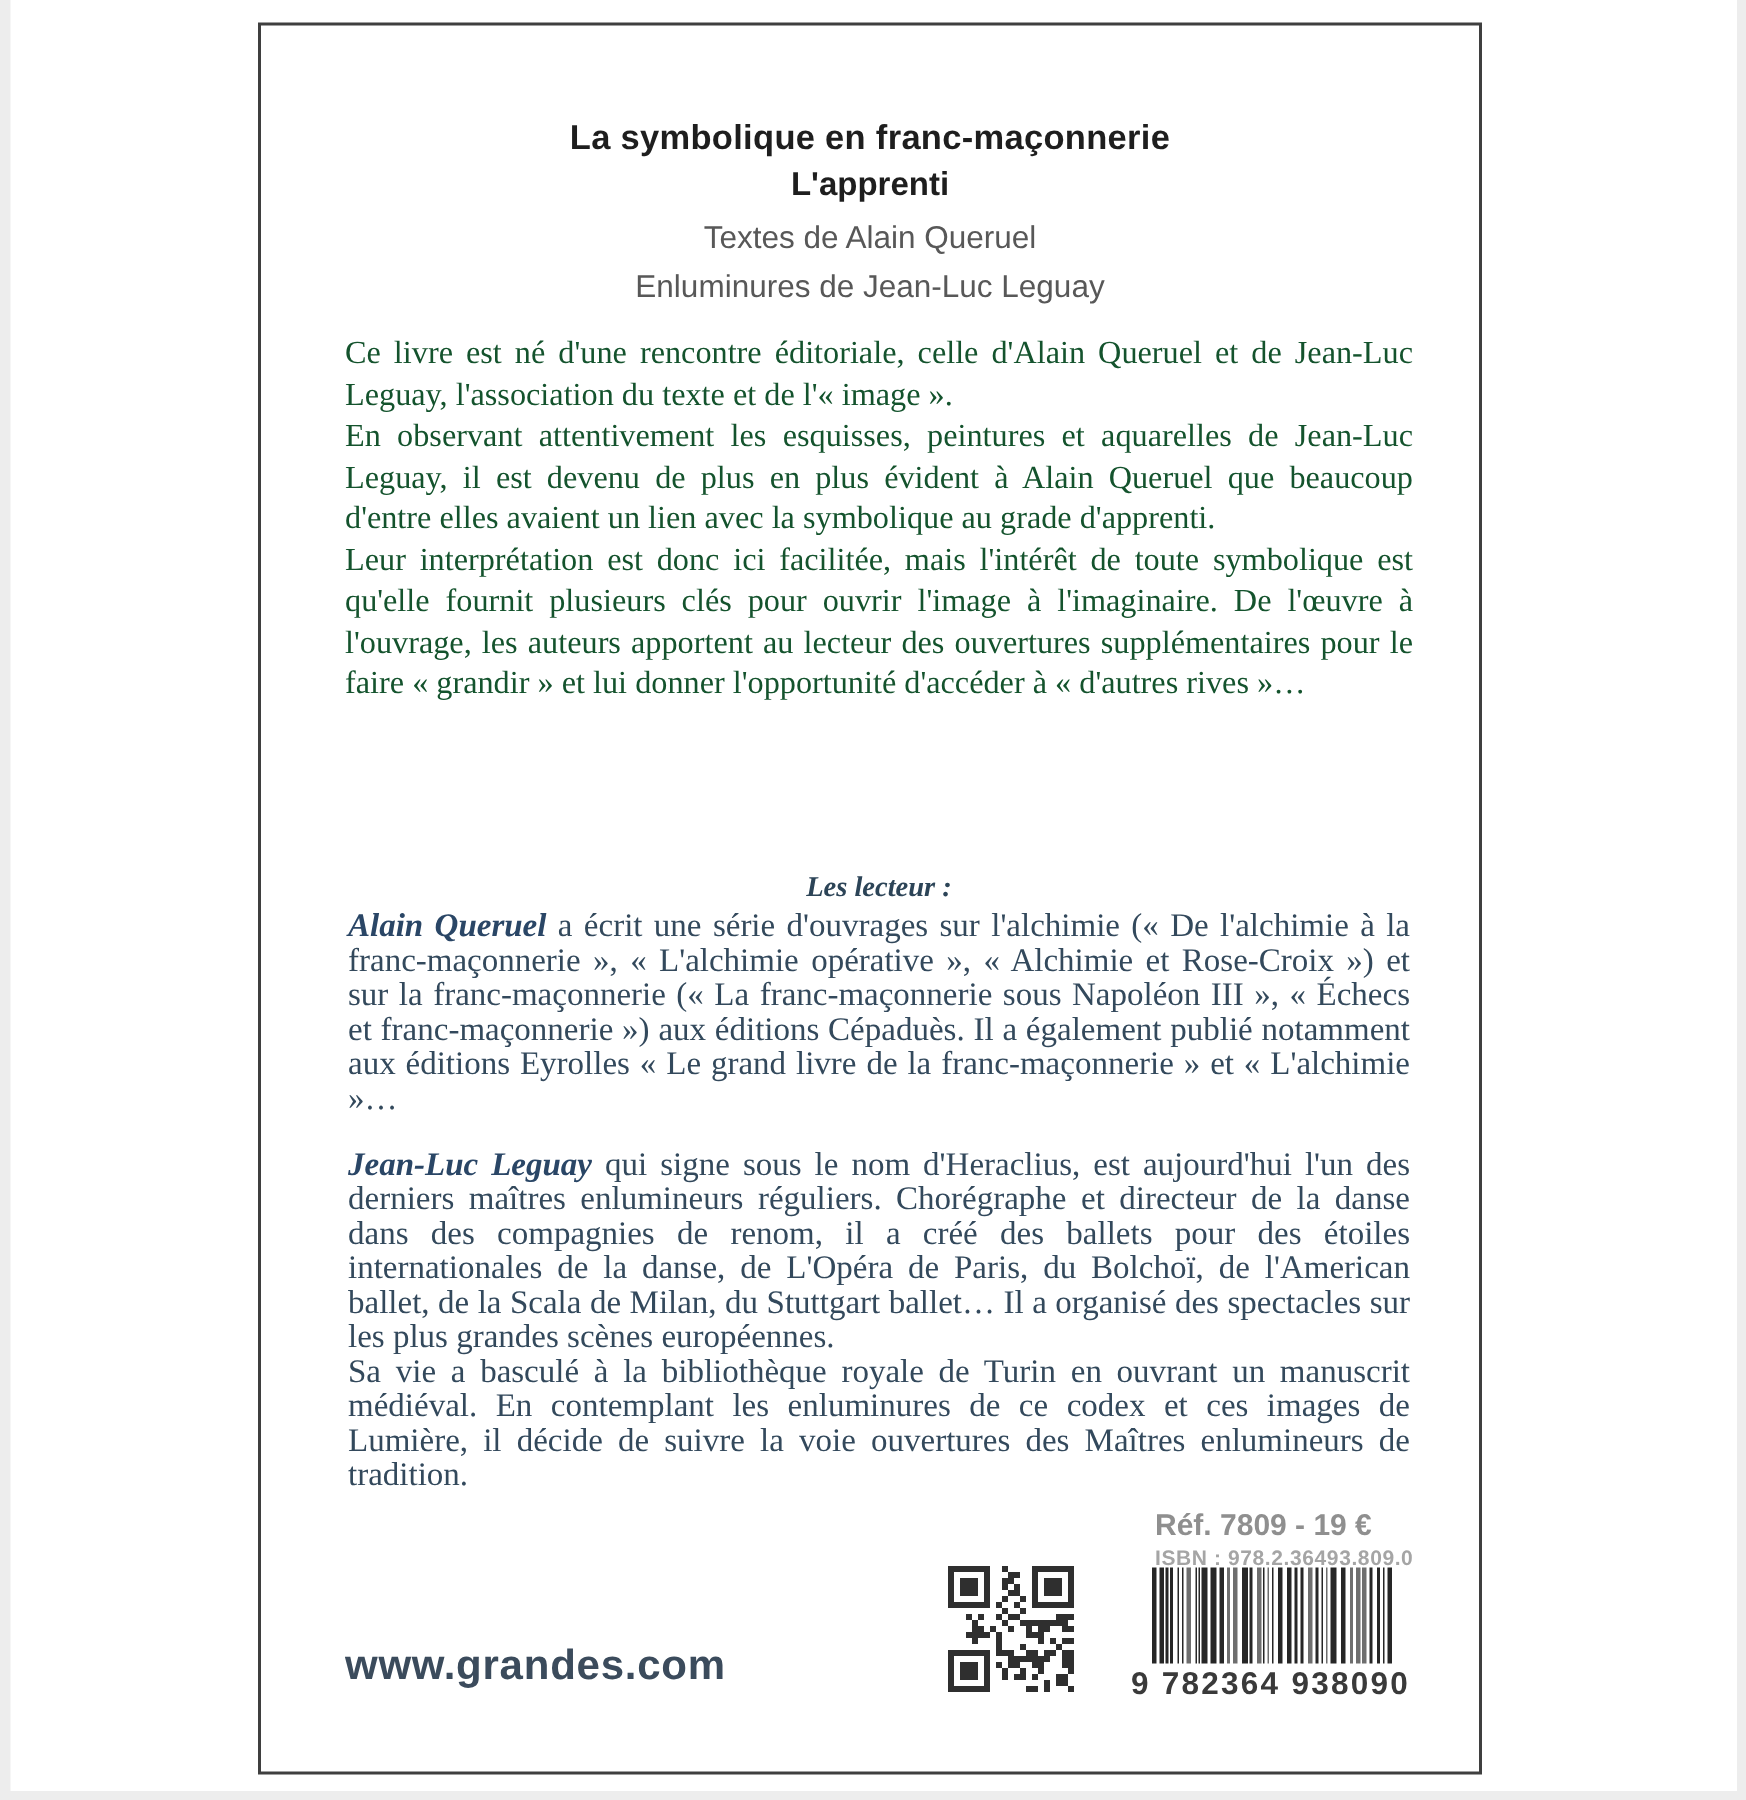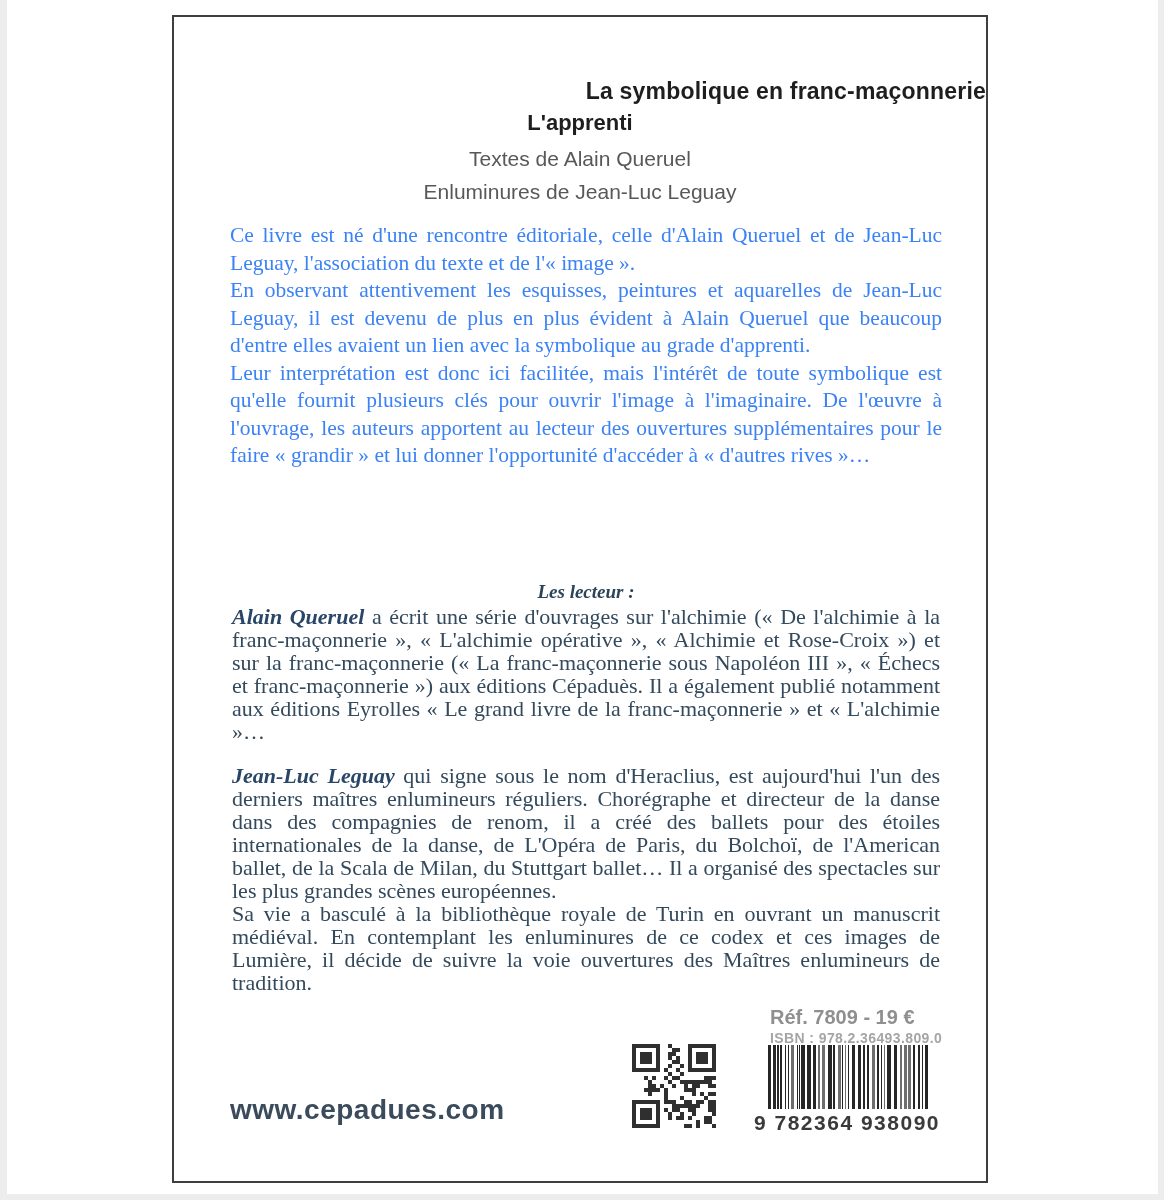--- a/index.html
+++ b/index.html
@@ -8,28 +8,28 @@
   .edge{position:absolute;background:#ededed;}
   .edge-l{left:0;top:0;width:7px;height:100%;}
   .edge-r{right:0;top:0;width:6px;height:100%;}
   .edge-b{left:0;bottom:0;width:100%;height:6px;}
 
   .cover{position:absolute;left:172px;top:15px;width:816px;height:1168px;
          background:#ffffff;border:2px solid #3f3f3f;box-sizing:border-box;}
 
   
   .head{position:absolute;top:58px;left:0;right:0;text-align:center;color:#1e1e1e;}
-  .h-title{font-size:23px;line-height:32px;font-weight:700;letter-spacing:.2px;text-align:right;}
+  .h-title{font-size:23px;line-height:32px;font-weight:700;letter-spacing:.2px;}
   .h-sub{font-size:22px;line-height:32px;font-weight:700;}
   .h-credit{font-size:21px;line-height:33px;font-weight:400;color:#585858;}
   .h-credit.first{margin-top:3px;}
 
   
   .desc{position:absolute;top:205px;left:56px;width:712px;text-align:justify;
-        font-family:"Liberation Serif",serif;font-size:21.5px;line-height:27.5px;color:#3b82f6;}
+        font-family:"Liberation Serif",serif;font-size:21.5px;line-height:27.5px;color:#14532d;}
   .desc p{margin:0;}
 
   
   .authors{position:absolute;top:564px;left:58px;width:708px;
            font-family:"Liberation Serif",serif;color:#33495c;}
   .a-head{text-align:center;font-style:italic;font-weight:700;font-size:19px;
           line-height:22px;margin:0 0 2px 0;color:#2c4457;}
   .a-par{margin:0;text-align:justify;font-size:22px;line-height:23px;}
   .a-par2{margin-top:21px;}
   .a-cont{margin-top:0;}
@@ -193,15 +193,15 @@
         <b style="position: absolute; left: 56px; top: 80px; width: 4px; height: 4px; background: rgb(47, 47, 47);"></b>
         <b style="position: absolute; left: 64px; top: 80px; width: 4px; height: 4px; background: rgb(47, 47, 47);"></b>
         <b style="position: absolute; left: 80px; top: 80px; width: 4px; height: 4px; background: rgb(47, 47, 47);"></b>
       </div>
 
     <div class="barcode">
       <div class="bars" id="bars"><i style="width: 3px; margin-right: 2px; background: rgb(38, 38, 38);"></i><i style="width: 3px; margin-right: 1px; background: rgb(38, 38, 38);"></i><i style="width: 2px; margin-right: 1px; background: rgb(38, 38, 38);"></i><i style="width: 2px; margin-right: 3px; background: rgb(38, 38, 38);"></i><i style="width: 1px; margin-right: 2px; background: rgb(38, 38, 38);"></i><i style="width: 1px; margin-right: 2px; background: rgb(38, 38, 38);"></i><i style="width: 3px; margin-right: 3px; background: rgb(110, 110, 110);"></i><i style="width: 1px; margin-right: 1px; background: rgb(38, 38, 38);"></i><i style="width: 1px; margin-right: 1px; background: rgb(38, 38, 38);"></i><i style="width: 4px; margin-right: 2px; background: rgb(38, 38, 38);"></i><i style="width: 4px; margin-right: 2px; background: rgb(38, 38, 38);"></i><i style="width: 3px; margin-right: 2px; background: rgb(38, 38, 38);"></i><i style="width: 2px; margin-right: 2px; background: rgb(110, 110, 110);"></i><i style="width: 3px; margin-right: 3px; background: rgb(110, 110, 110);"></i><i style="width: 4px; margin-right: 1px; background: rgb(38, 38, 38);"></i><i style="width: 2px; margin-right: 3px; background: rgb(38, 38, 38);"></i><i style="width: 3px; margin-right: 1px; background: rgb(110, 110, 110);"></i><i style="width: 1px; margin-right: 2px; background: rgb(38, 38, 38);"></i><i style="width: 1px; margin-right: 2px; background: rgb(110, 110, 110);"></i><i style="width: 1px; margin-right: 3px; background: rgb(38, 38, 38);"></i><i style="width: 3px; margin-right: 3px; background: rgb(38, 38, 38);"></i><i style="width: 3px; margin-right: 2px; background: rgb(38, 38, 38);"></i><i style="width: 2px; margin-right: 2px; background: rgb(38, 38, 38);"></i><i style="width: 2px; margin-right: 3px; background: rgb(38, 38, 38);"></i><i style="width: 3px; margin-right: 2px; background: rgb(110, 110, 110);"></i><i style="width: 2px; margin-right: 2px; background: rgb(38, 38, 38);"></i><i style="width: 1px; margin-right: 2px; background: rgb(38, 38, 38);"></i><i style="width: 1px; margin-right: 2px; background: rgb(110, 110, 110);"></i><i style="width: 4px; margin-right: 3px; background: rgb(38, 38, 38);"></i><i style="width: 3px; margin-right: 3px; background: rgb(38, 38, 38);"></i><i style="width: 2px; margin-right: 2px; background: rgb(110, 110, 110);"></i><i style="width: 3px; margin-right: 1px; background: rgb(110, 110, 110);"></i><i style="width: 3px; margin-right: 2px; background: rgb(110, 110, 110);"></i><i style="width: 2px; margin-right: 3px; background: rgb(38, 38, 38);"></i><i style="width: 2px; margin-right: 2px; background: rgb(38, 38, 38);"></i><i style="width: 1px; margin-right: 2px; background: rgb(38, 38, 38);"></i><i style="width: 3px; margin-right: 2px; background: rgb(38, 38, 38);"></i></div>
       <div class="digits">9 782364 938090</div>
     </div>
 
-    <div class="site">www.cepadues.com</div>
+    <div class="site">www.grandes.com</div>
   </div>
 </div>
 
 </body></html>

